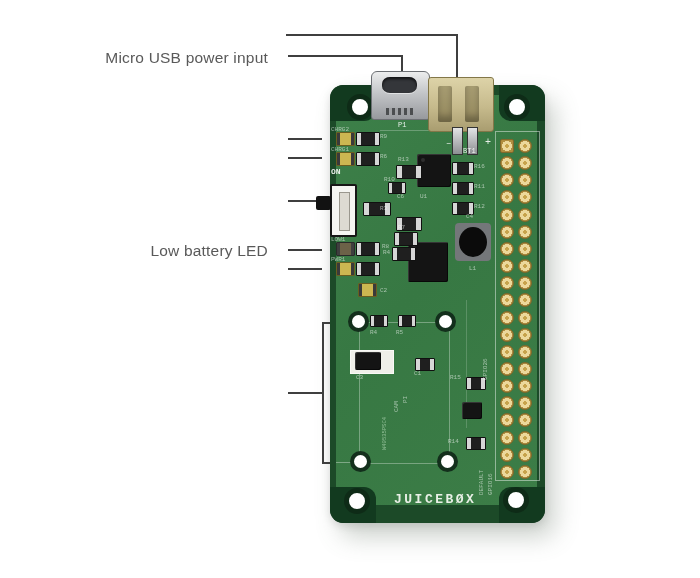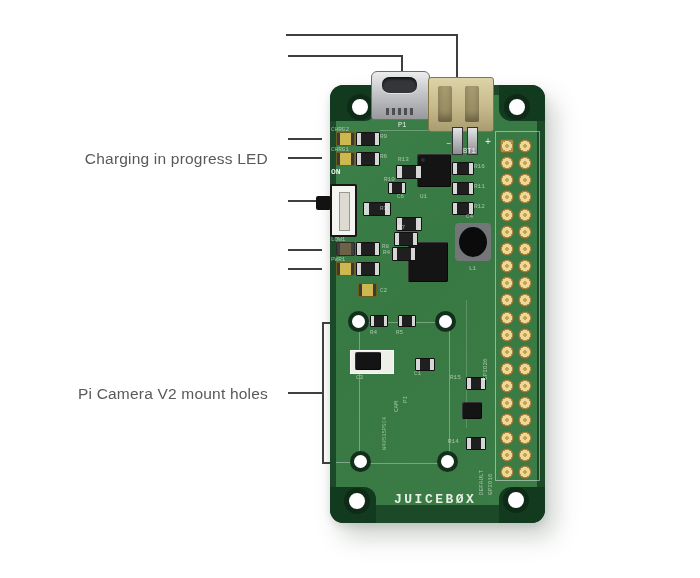--- a/index.html
+++ b/index.html
@@ -66,22 +66,22 @@
   .gpio-hole{position:absolute;width:14px;height:14px;border-radius:50%;box-sizing:border-box;
        background:radial-gradient(circle,#c7a34c 0 24%,#ecd89b 24% 60%,#b08d3f 60% 100%);
        border:1px solid #81682b;}
   .gpio-hole.sq{border-radius:2px;}
 </style>
 </head>
 <body>
 
 <div id="canvas">
 
-  <div class="lbl" style="top:150px">Charging in progress LED</div>
-  <div class="lbl" style="top:385px">Pi Camera V2 mount holes</div>
+  <div class="lbl" style="top:49px">Micro USB power input</div>
+  <div class="lbl" style="top:242px">Low battery LED</div>
 
   <div class="ln h" style="left:286px;top:34px;width:172px"></div>
   <div class="ln v" style="left:456px;top:34px;height:45px"></div>
   <div class="ln h" style="left:288px;top:55px;width:115px"></div>
   <div class="ln v" style="left:401px;top:55px;height:16px"></div>
   <div class="ln h" style="left:288px;top:138px;width:34px"></div>
   <div class="ln h" style="left:288px;top:157px;width:34px"></div>
   <div class="ln h" style="left:288px;top:200px;width:29px"></div>
   <div class="ln h" style="left:288px;top:249px;width:34px"></div>
   <div class="ln h" style="left:288px;top:268px;width:34px"></div>

